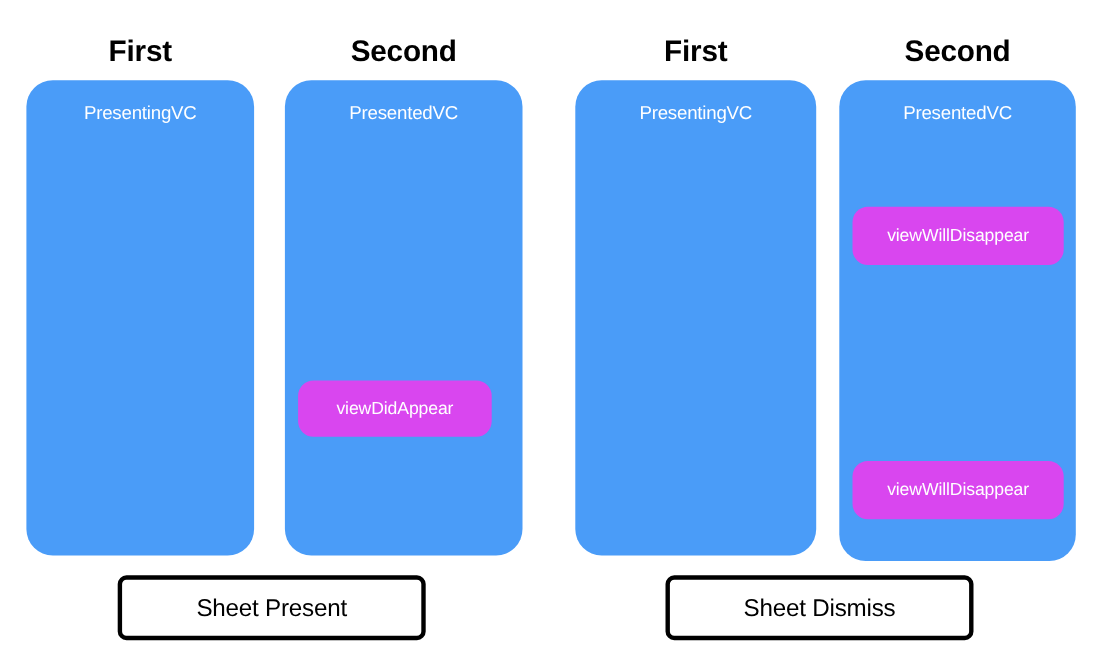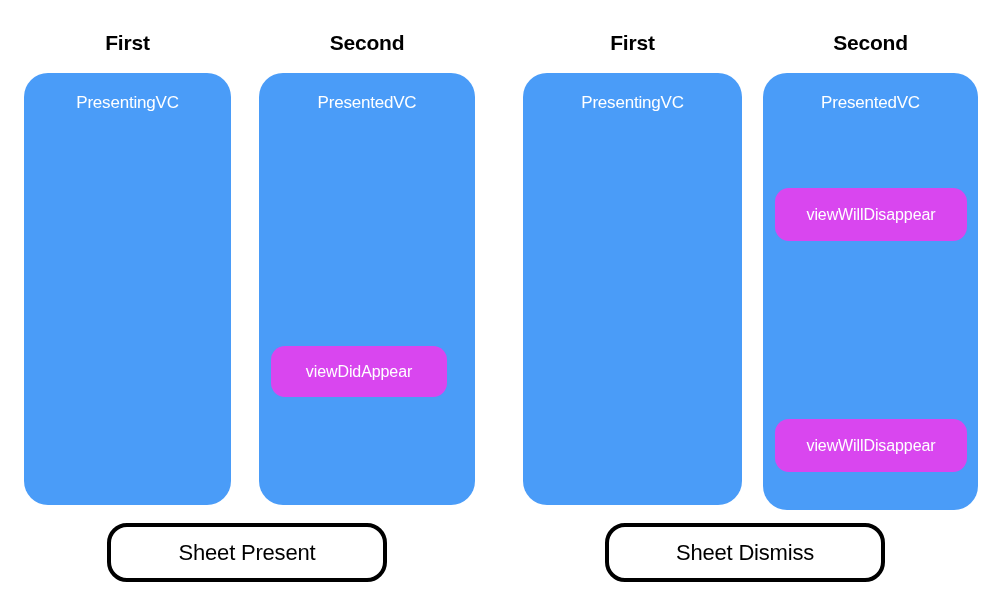--- a/index.html
+++ b/index.html
@@ -17,21 +17,21 @@
     position: relative;
     width: 999px;
     height: 608px;
     background: #ffffff;
     overflow: hidden;
   }
 
   
   .col-header {
     position: absolute;
-    font-size: 21px;
+    font-size: 27px;
     font-weight: bold;
     color: #000000;
     text-align: center;
     white-space: nowrap;
     letter-spacing: -0.2px;
   }
 
   
   .vc-card {
     position: absolute;
@@ -64,21 +64,21 @@
     font-weight: normal;
     white-space: nowrap;
     letter-spacing: -0.1px;
   }
 
   
   .caption-box {
     position: absolute;
     background: #ffffff;
     border: 4px solid #000000;
-    border-radius: 20px;
+    border-radius: 8px;
     display: flex;
     align-items: center;
     justify-content: center;
     box-sizing: border-box;
     color: #000000;
     font-size: 22px;
     white-space: nowrap;
     letter-spacing: -0.2px;
   }
 </style>

